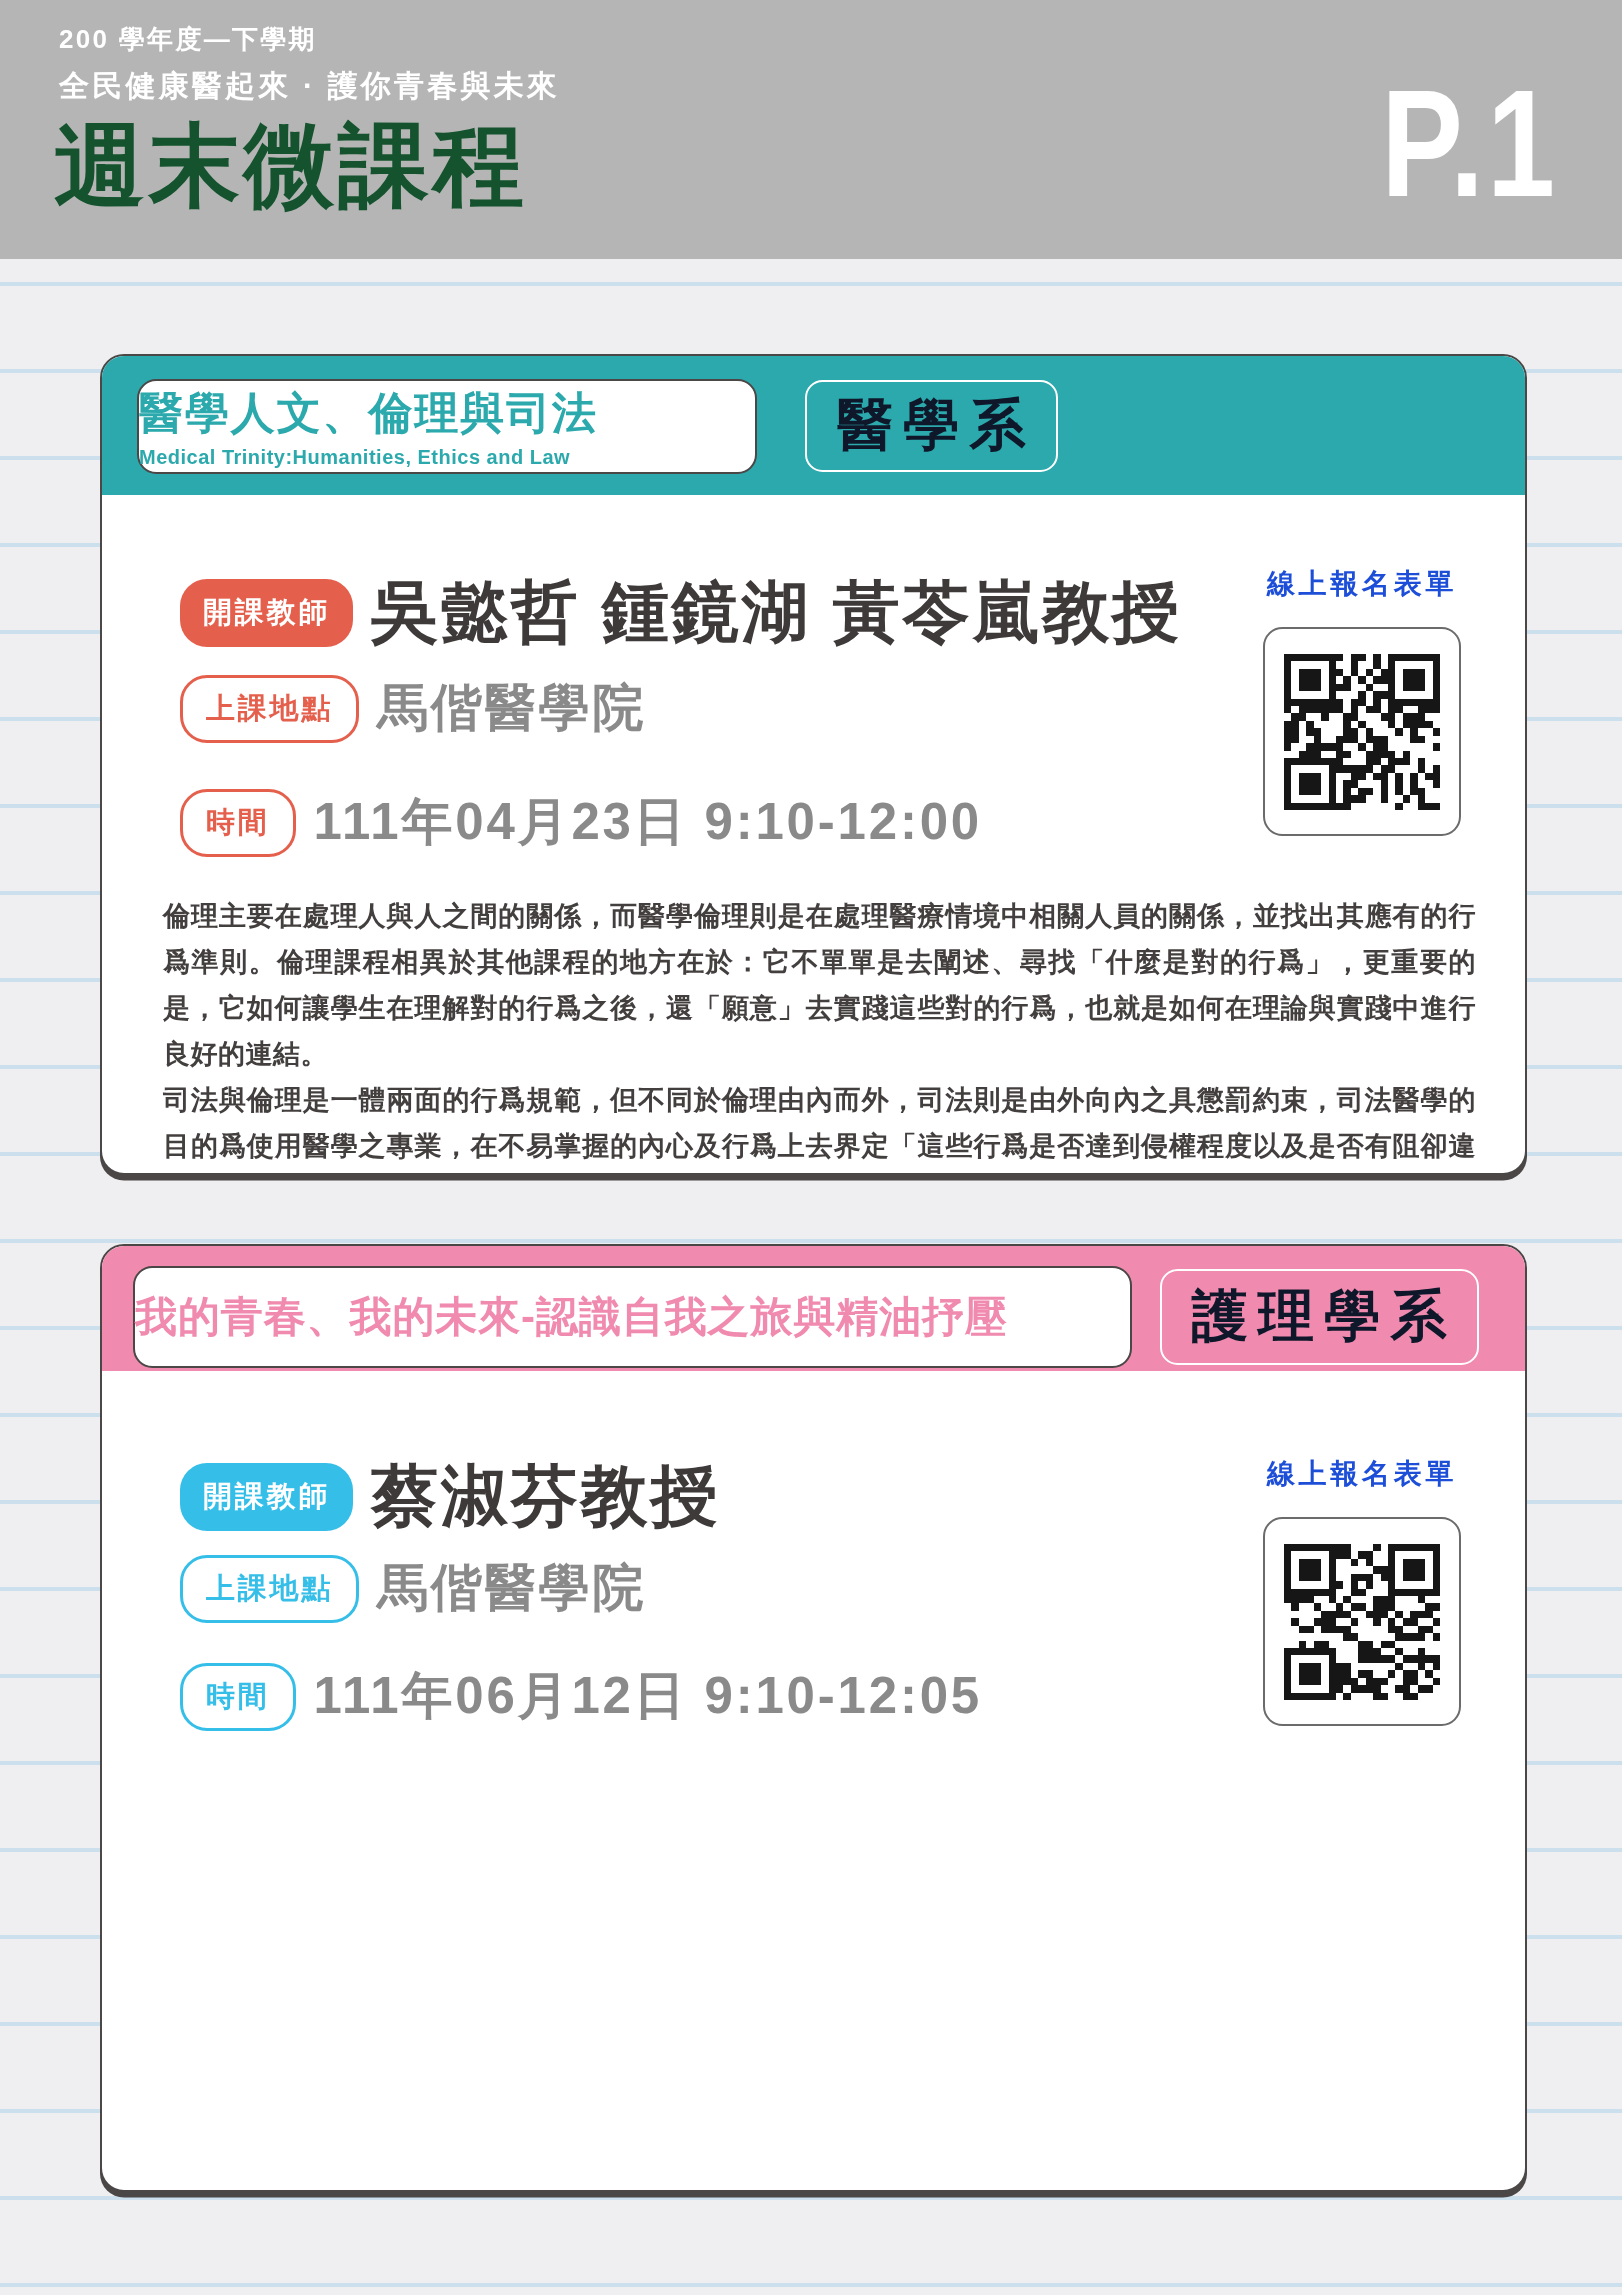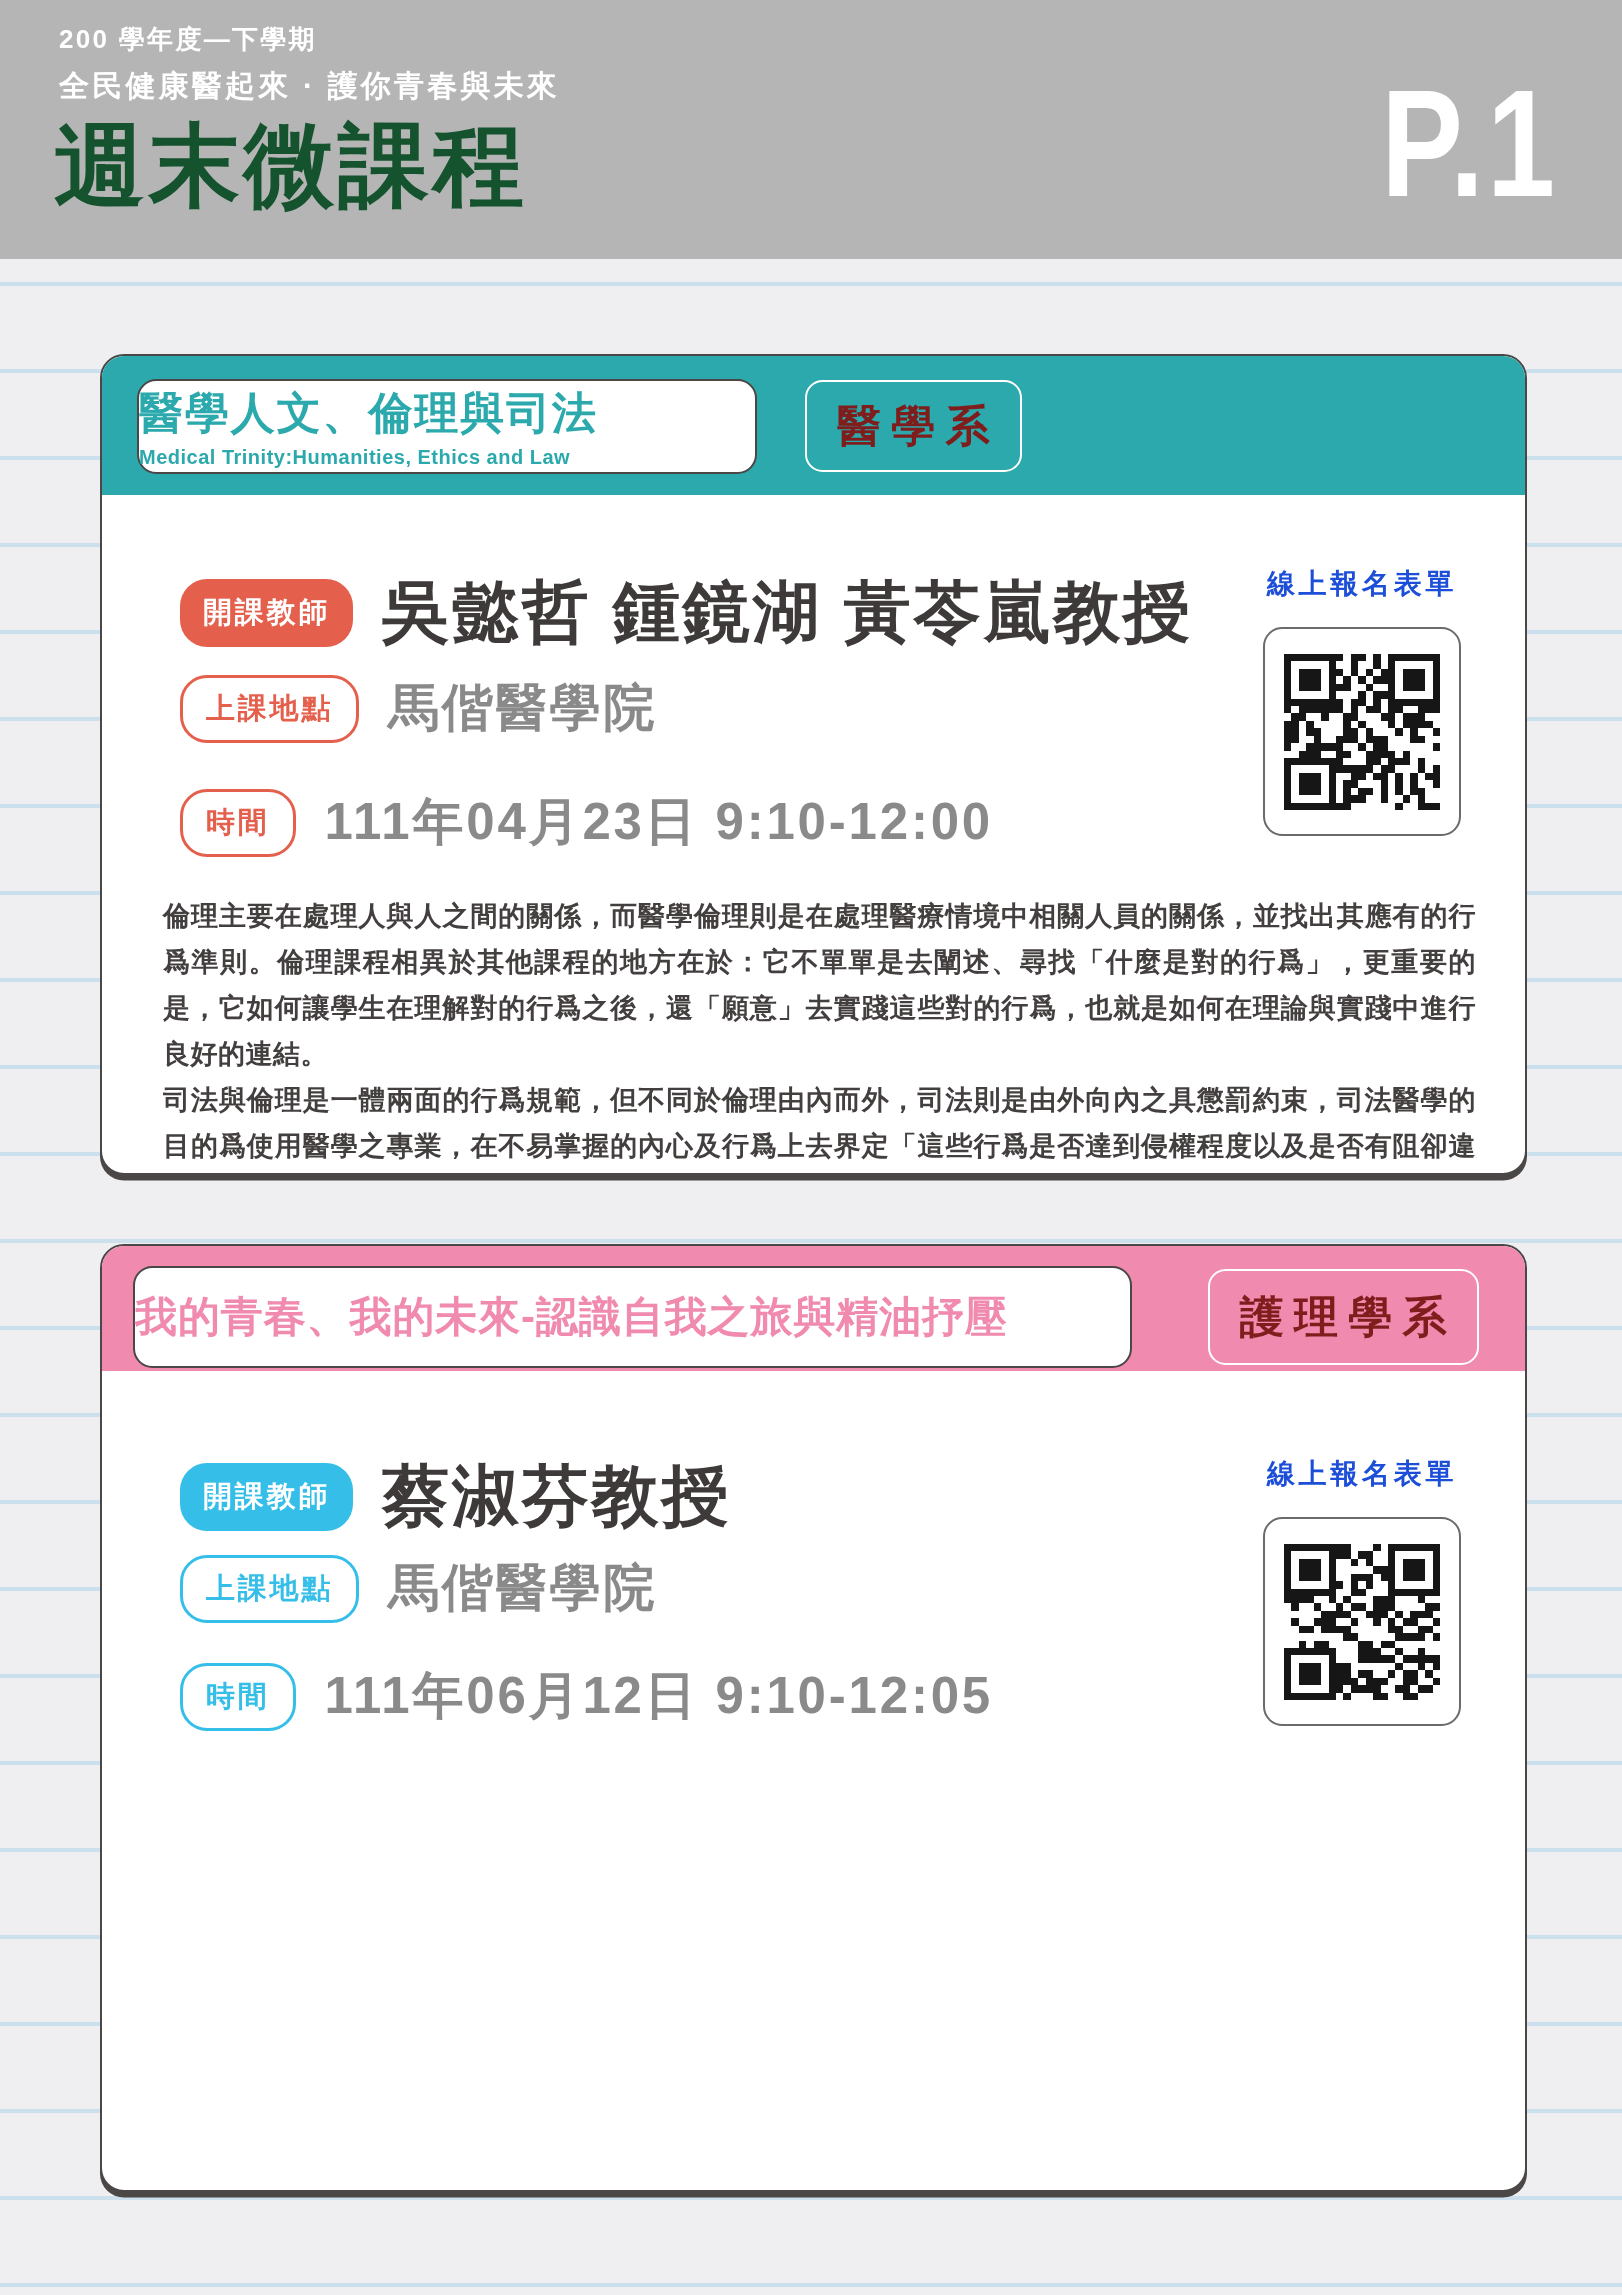--- a/index.html
+++ b/index.html
@@ -44,30 +44,30 @@
     box-sizing:border-box;gap:3.7px;
   }
   .c1 .title-box{left:35px;top:23px;width:620px;height:95px;}
   .c2 .title-box{left:31px;top:20.4px;width:999px;height:102px;}
   .course-title{color:var(--accent);font-weight:900;white-space:nowrap;}
   .c1 .course-title{font-size:44px;letter-spacing:1.9px;}
   .c2 .course-title{font-size:42px;letter-spacing:0.9px;}
   .course-subtitle{color:var(--accent);font-weight:700;font-size:20px;letter-spacing:0.5px;white-space:nowrap;}
 
   .dept-badge{
-    position:absolute;border:2.8px solid #FFFFFF;border-radius:17.6px;color:#7f1d1d;
-    font-size:44px;font-weight:800;letter-spacing:10.2px;
+    position:absolute;border:2.8px solid #FFFFFF;border-radius:17.6px;color:#0f172a;
+    font-size:56px;font-weight:800;letter-spacing:10.2px;
     display:flex;align-items:center;justify-content:center;
     padding:0 20.4px 0 30px;box-sizing:border-box;white-space:nowrap;
   }
   .c1 .dept-badge{left:703px;top:24px;height:92px;}
   .c2 .dept-badge{right:46px;top:23px;height:96px;}
 
   
-  .row{position:absolute;left:78px;display:flex;align-items:center;gap:29px;}
+  .row{position:absolute;left:78px;display:flex;align-items:center;gap:18px;}
   .c1 .row-teacher{top:211px;}
   .c1 .row-loc{top:318px;}
   .c1 .row-time{top:432px;}
   .c2 .row-teacher{top:205px;}
   .c2 .row-loc{top:308px;}
   .c2 .row-time{top:416px;}
 
   .badge{
     height:68px;border-radius:27px;display:flex;align-items:center;justify-content:center;
     padding:0 23px;font-size:29px;font-weight:800;letter-spacing:2.8px;box-sizing:border-box;

